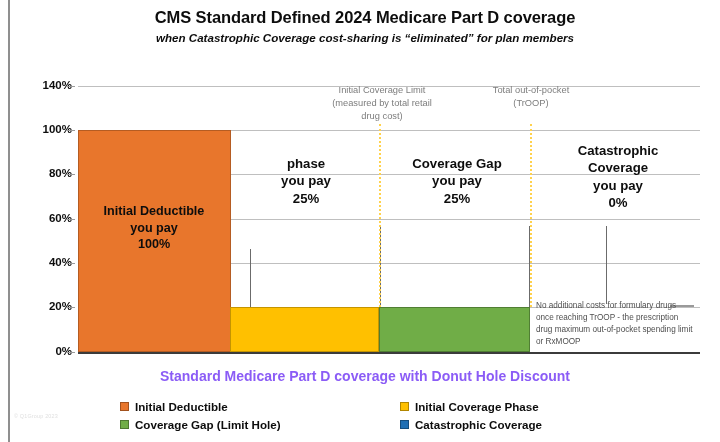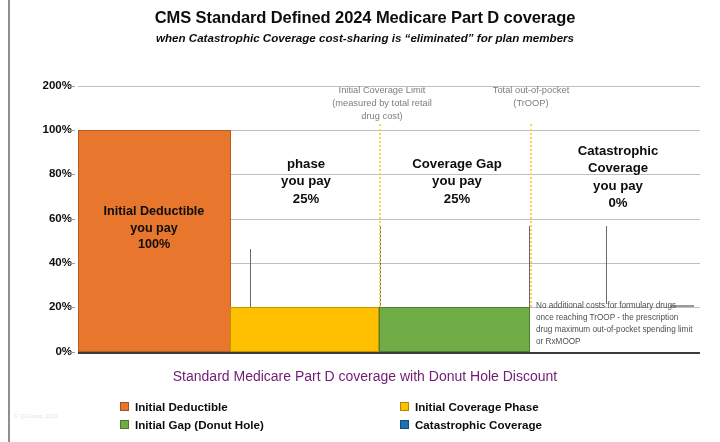--- a/index.html
+++ b/index.html
@@ -145,22 +145,22 @@
     text-align: left;
   }
 
   .xaxis-title {
     position: absolute;
     left: 30px;
     top: 368px;
     width: 670px;
     text-align: center;
     font-size: 14px;
-    font-weight: normal;
-    color: #701a75;
+    font-weight: bold;
+    color: #8b5cf6;
   }
 
   .legend {
     position: absolute;
     left: 120px;
     top: 400px;
     width: 560px;
     display: grid;
     grid-template-columns: 1fr 1fr;
     grid-row-gap: 5px;
@@ -199,21 +199,21 @@
 <body>
 
 <div id="screen">
 
   <div class="frame-left"></div>
 
   <div class="title">CMS Standard Defined 2024 Medicare Part D coverage</div>
   <div class="subtitle">when Catastrophic Coverage cost-sharing is “eliminated” for plan members</div>
 
   <div>
-    <div class="ytick-label" style="top:79px; right:648px;">200%</div>
+    <div class="ytick-label" style="top:79px; right:648px;">140%</div>
     <div class="ytick-label" style="top:123px; right:648px;">100%</div>
     <div class="ytick-label" style="top:167px; right:648px;">80%</div>
     <div class="ytick-label" style="top:212px; right:648px;">60%</div>
     <div class="ytick-label" style="top:256px; right:648px;">40%</div>
     <div class="ytick-label" style="top:300px; right:648px;">20%</div>
     <div class="ytick-label" style="top:345px; right:648px;">0%</div>
 
     <div class="ytick-mark" style="left:66px; top:86px;"></div>
     <div class="ytick-mark" style="left:66px; top:130px;"></div>
     <div class="ytick-mark" style="left:66px; top:174px;"></div>
@@ -294,21 +294,21 @@
     <div class="legend-item">
       <span class="swatch" style="background:#E8762C;"></span>
       <span>Initial Deductible</span>
     </div>
     <div class="legend-item">
       <span class="swatch" style="background:#FFC000;"></span>
       <span>Initial Coverage Phase</span>
     </div>
     <div class="legend-item">
       <span class="swatch" style="background:#70AD47;"></span>
-      <span>Initial Gap (Donut Hole)</span>
+      <span>Coverage Gap (Limit Hole)</span>
     </div>
     <div class="legend-item">
       <span class="swatch" style="background:#1F6FB4;"></span>
       <span>Catastrophic Coverage</span>
     </div>
   </div>
 
   <div class="watermark">© Q1Group 2023</div>
 
 </div>

